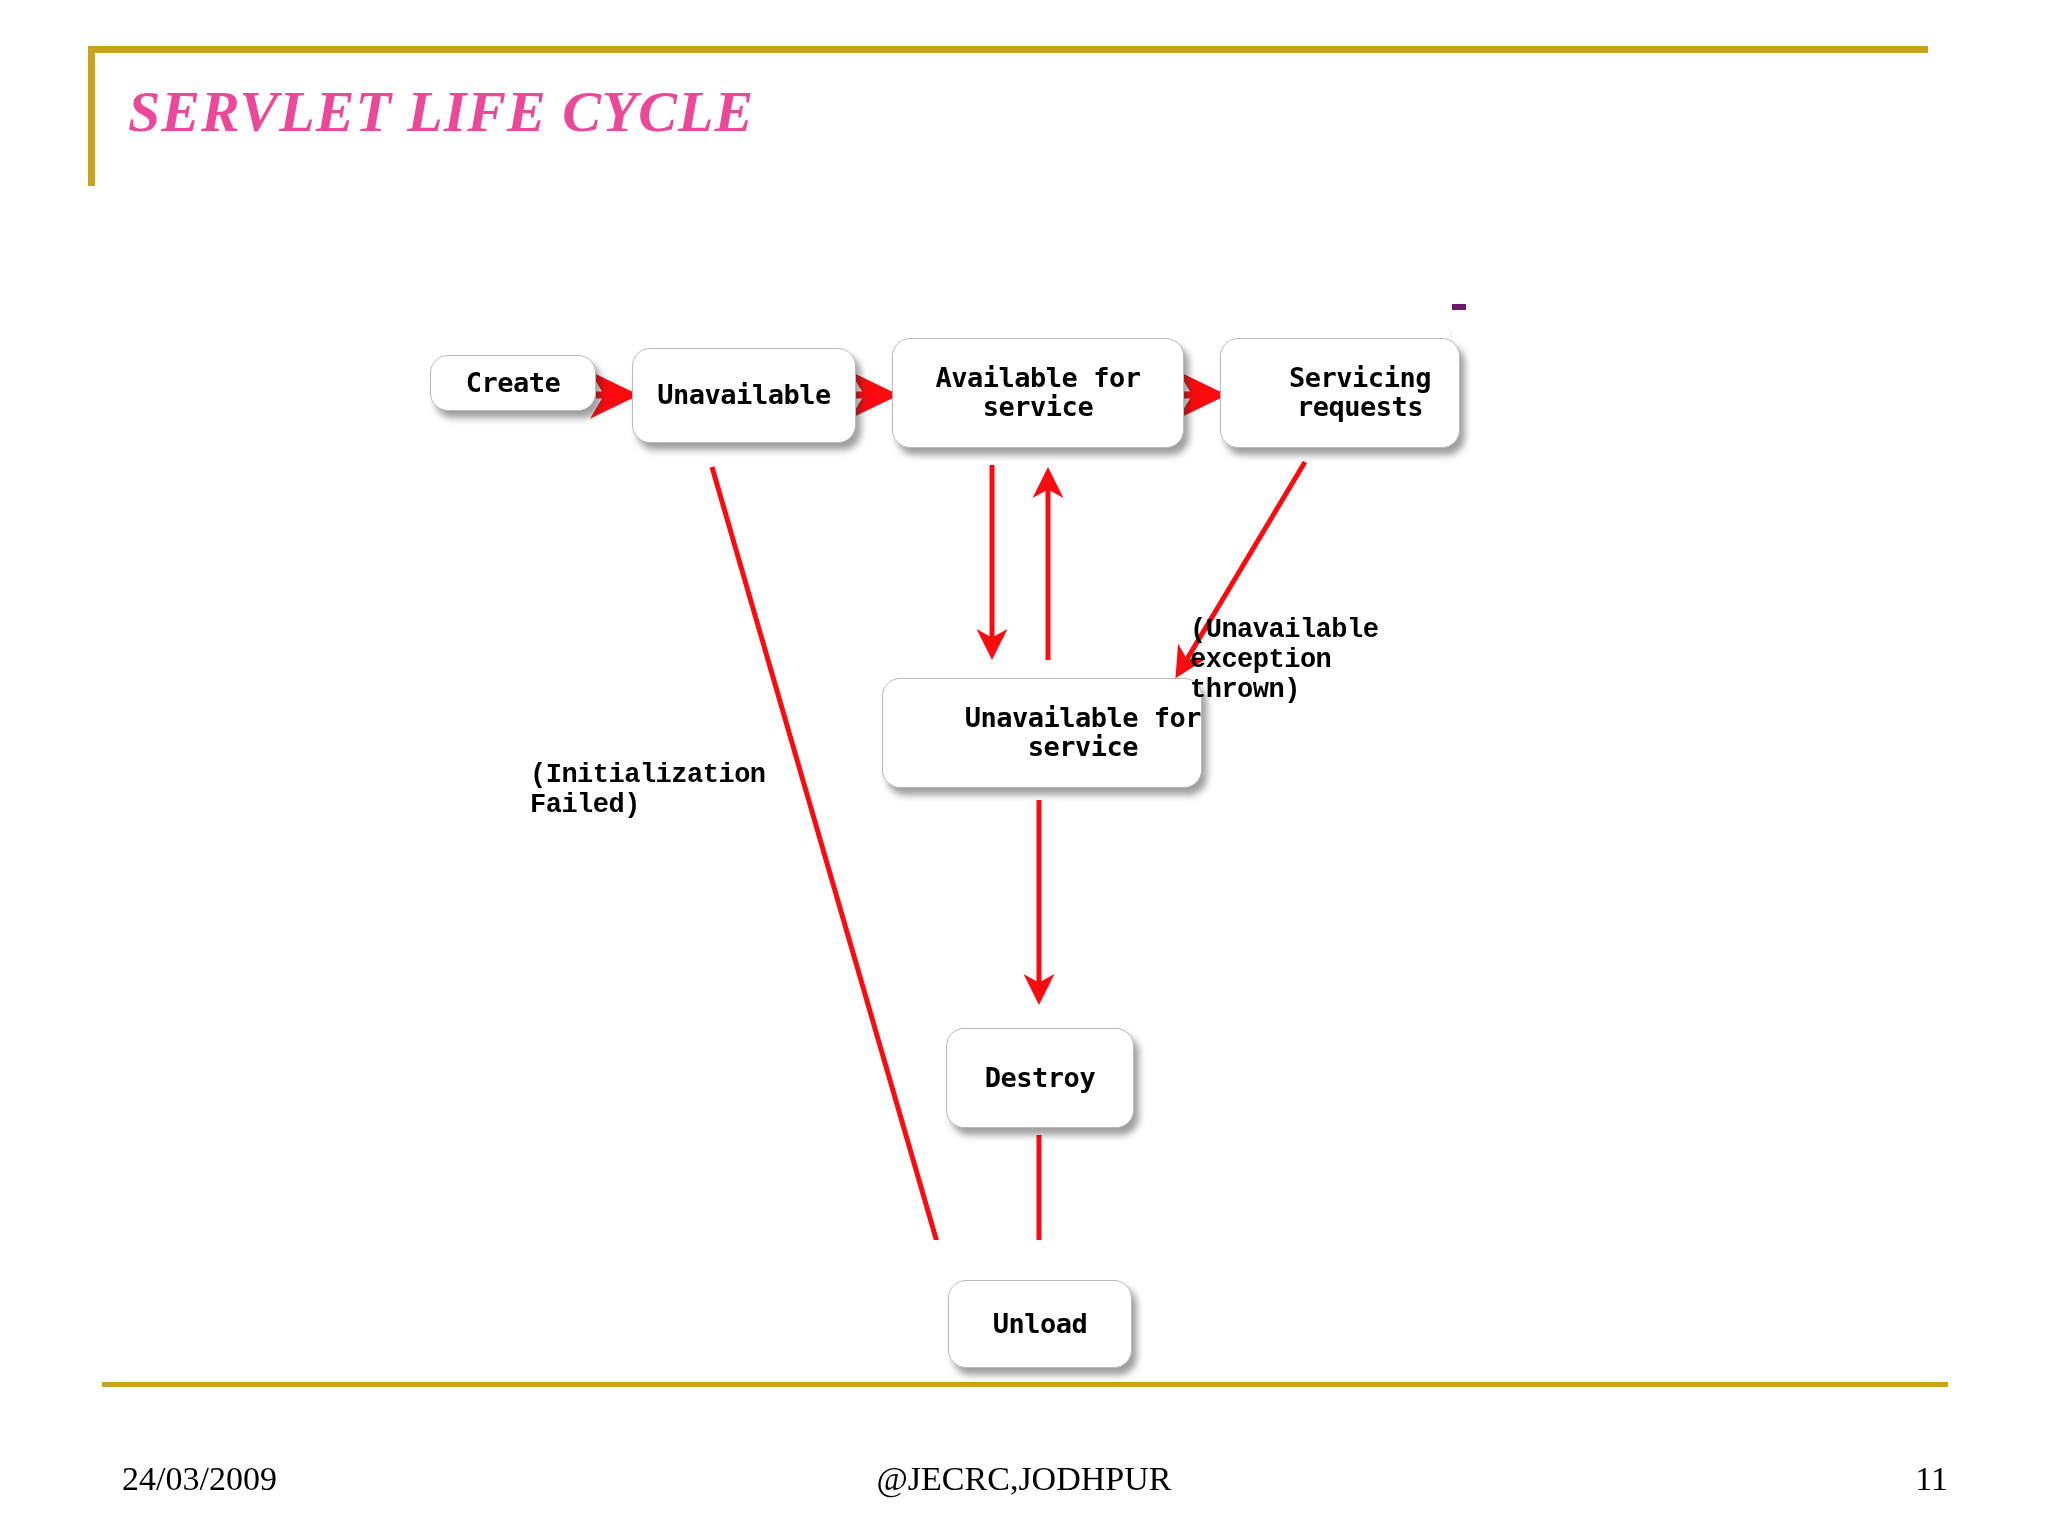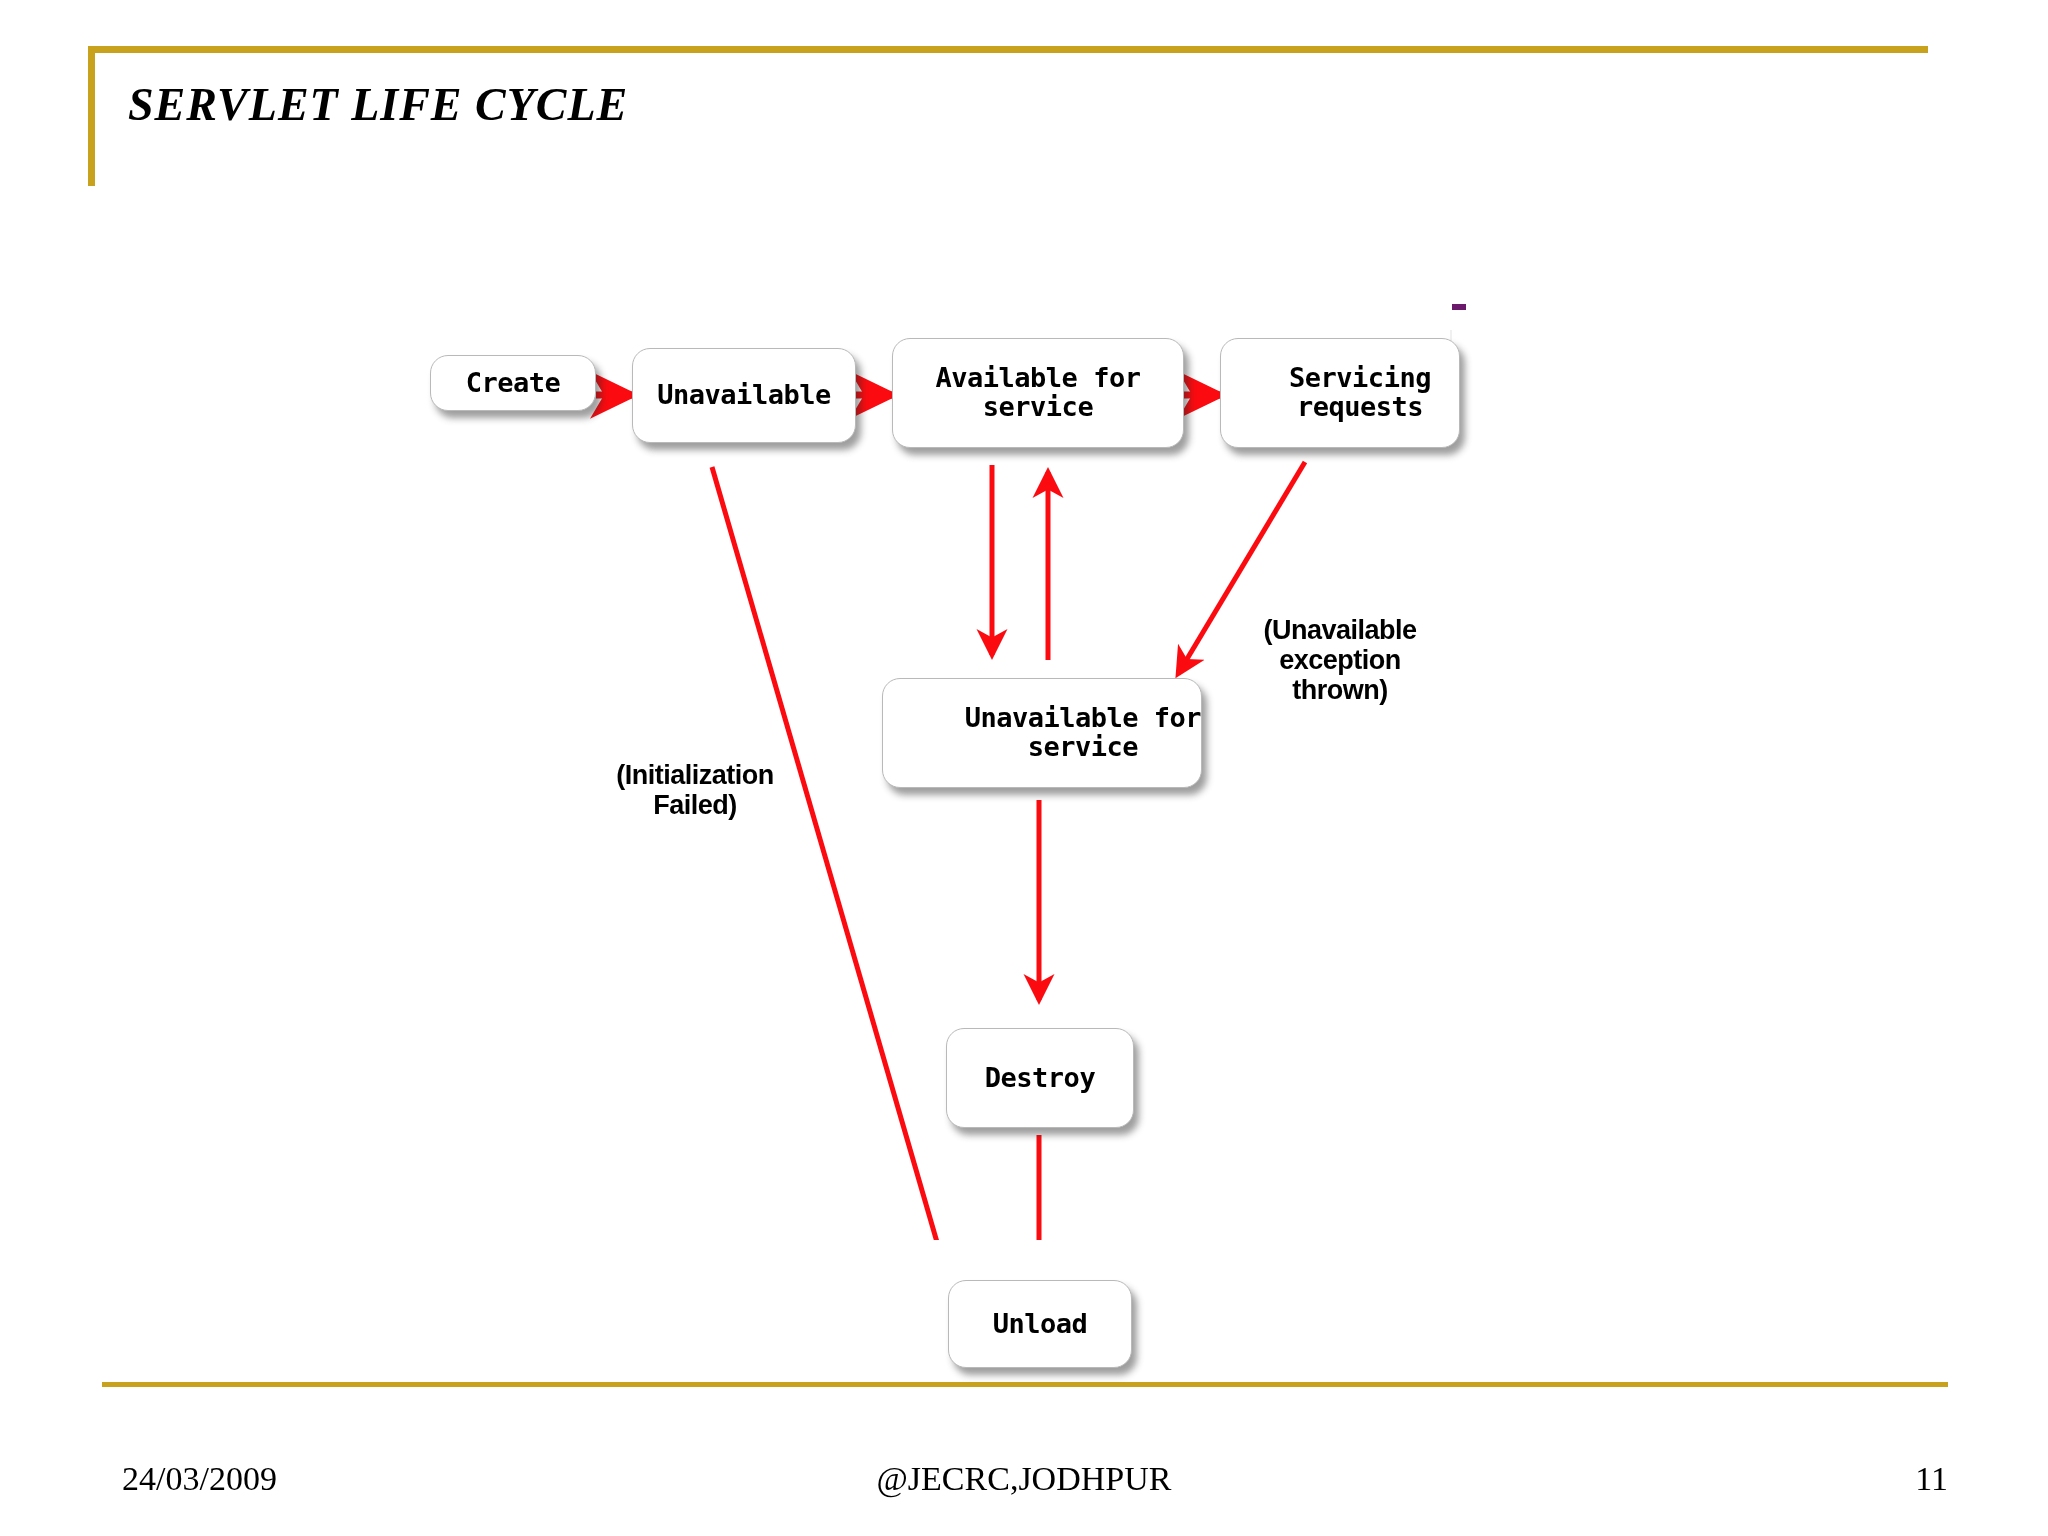--- a/index.html
+++ b/index.html
@@ -32,25 +32,25 @@
     width: 7px;
     height: 140px;
     background: #C8A21C;
   }
 
   
   #title {
     position: absolute;
     left: 128px;
     top: 78px;
-    color: #000000;
+    color: #ec4899;
     font-family: "Liberation Serif", "DejaVu Serif", serif;
     font-style: italic;
     font-weight: bold;
-    font-size: 46px;
+    font-size: 58px;
     letter-spacing: 1px;
     white-space: nowrap;
   }
 
   
   #diagram {
     position: absolute;
     left: 400px;
     top: 280px;
     width: 1160px;
@@ -82,26 +82,25 @@
     font-size: 27px;
     line-height: 1.06;
     letter-spacing: -0.5px;
     z-index: 3;
   }
 
   
   .annot {
     position: absolute;
     color: #000000;
-    font-family: Liberation Sans, sans-serif;
+    font-family: Liberation Mono, monospace;
     font-weight: bold;
     font-size: 27px;
     line-height: 1.12;
     letter-spacing: -0.5px;
-    text-align: center;
     z-index: 4;
   }
 
   
   #artifact-dash {
     position: absolute;
     left: 1452px;
     top: 304px;
     width: 14px;
     height: 6px;

